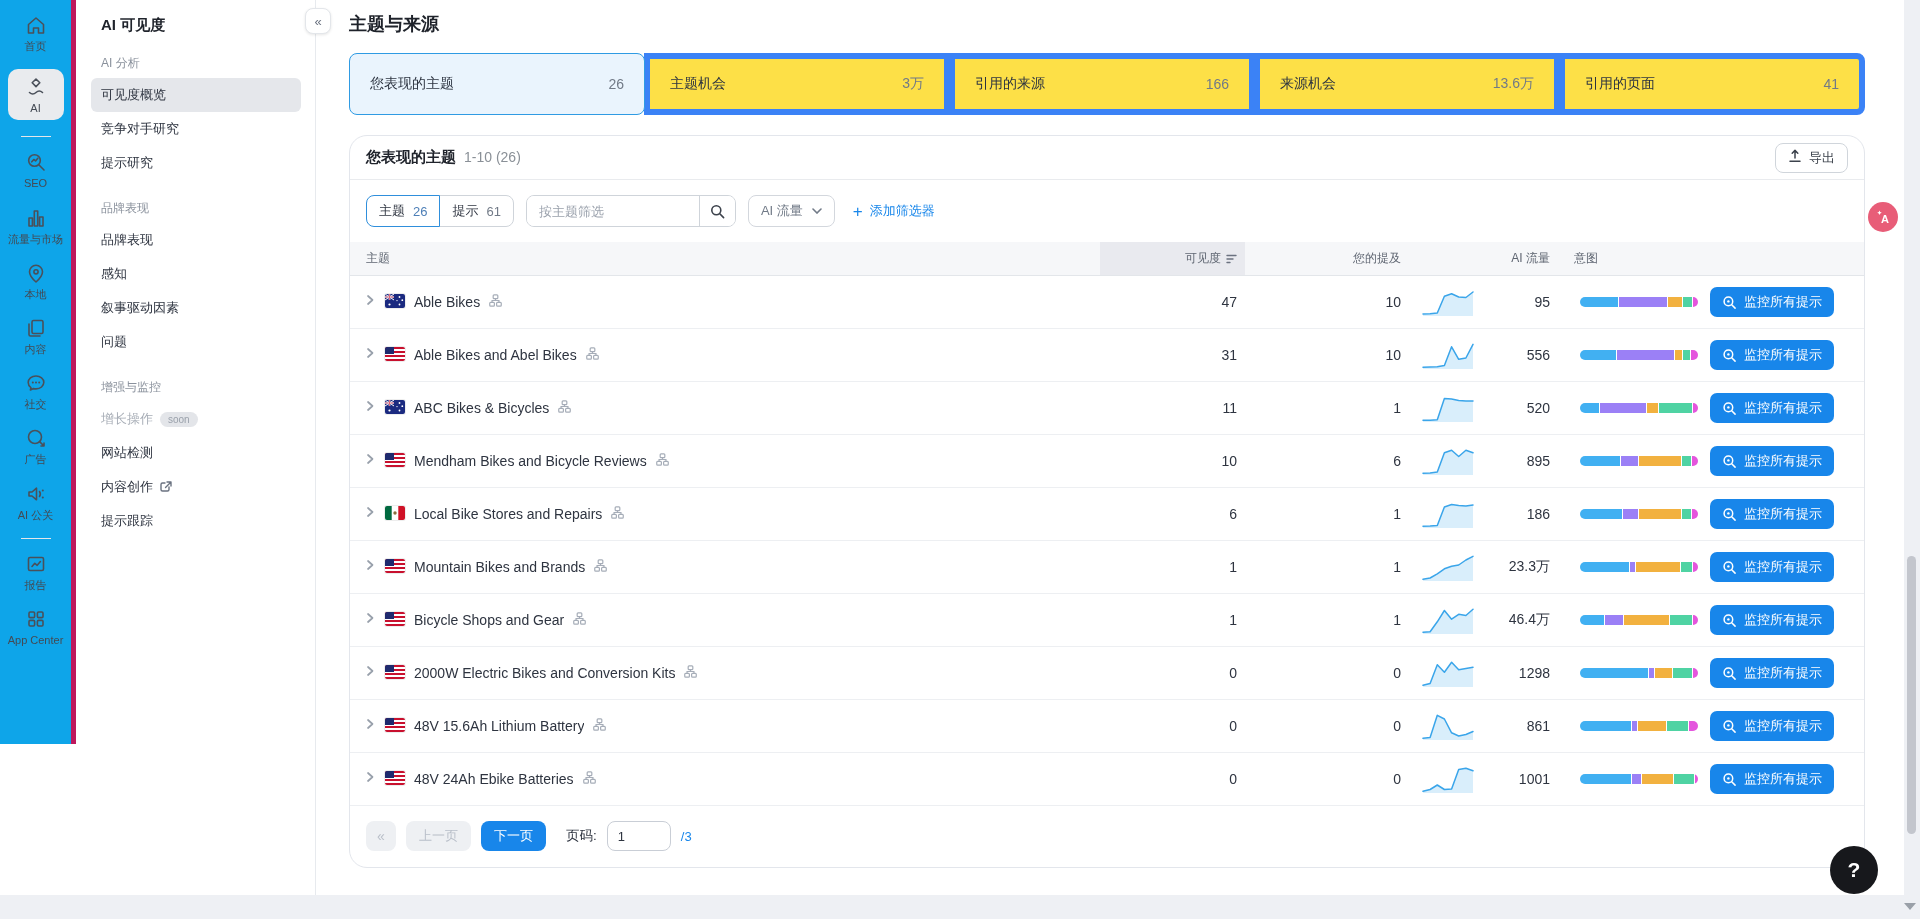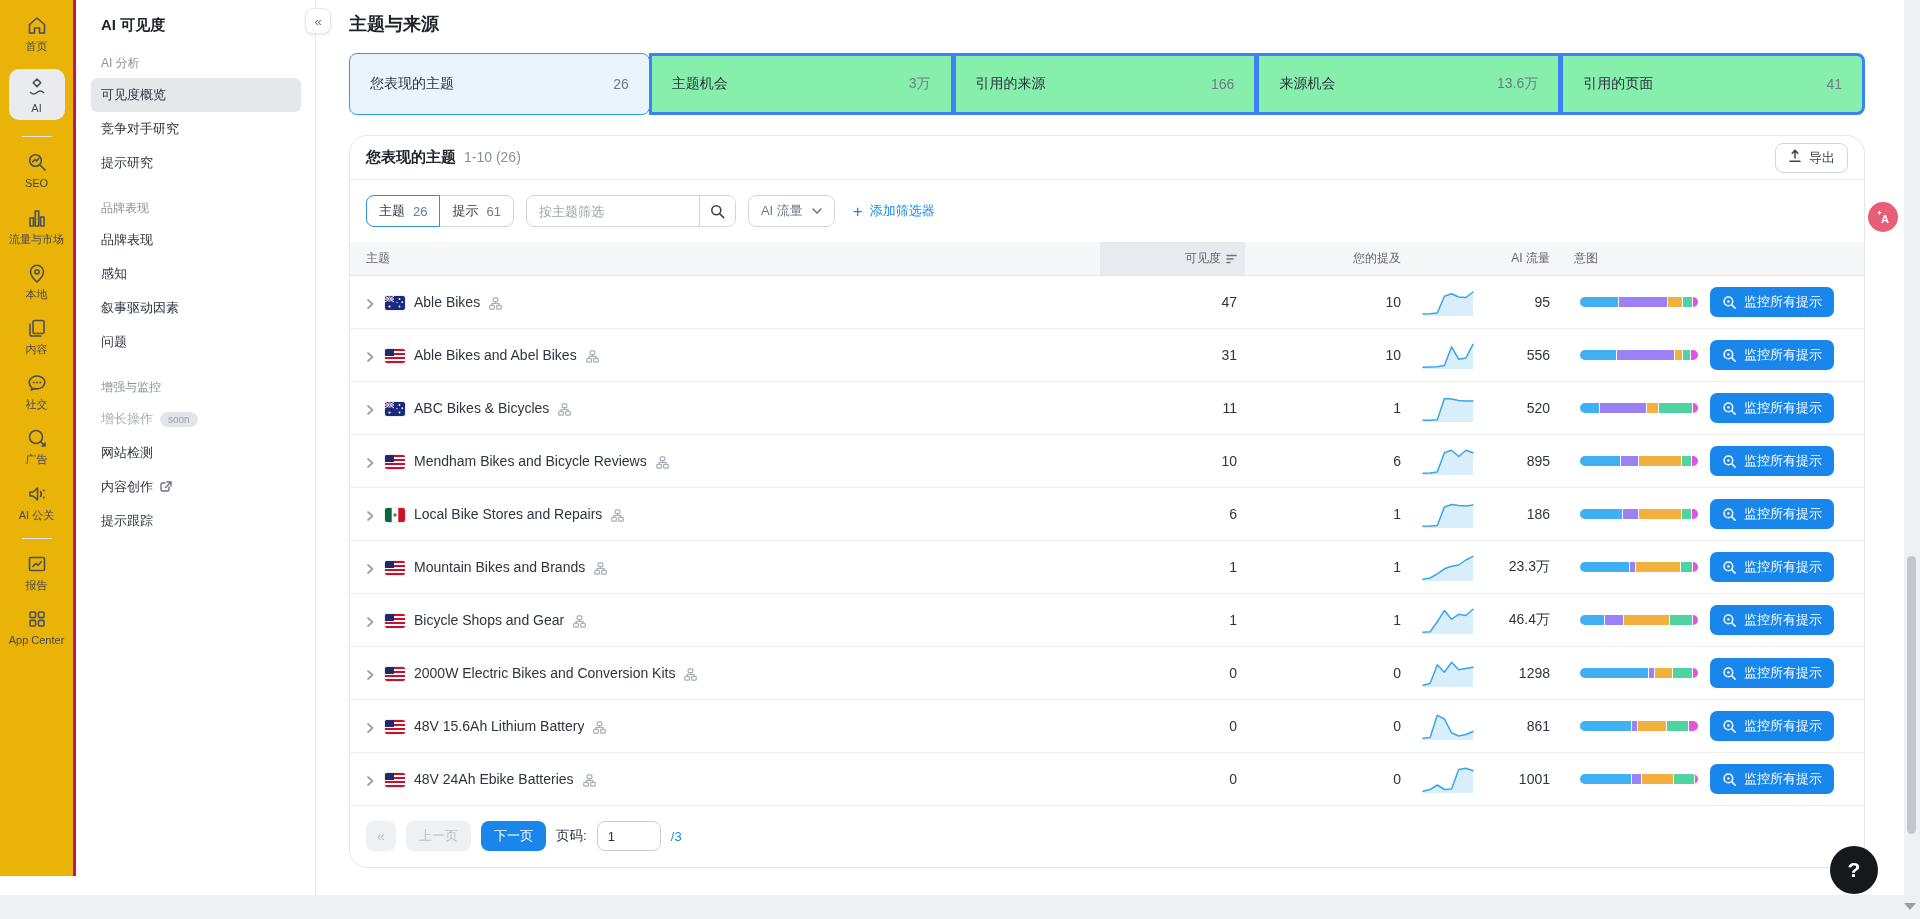--- a/index.html
+++ b/index.html
@@ -1,21 +1,21 @@
 <!DOCTYPE html>
 <html><head>
 <meta charset="utf-8">
 <style>
   *{box-sizing:border-box;margin:0;padding:0}
   html,body{width:1920px;height:919px}
   body{position:relative;background:#eef0f4;font-family:"Liberation Sans","DejaVu Sans",sans-serif;overflow:hidden;color:#2e3440}
   .sheet{position:absolute;left:0;top:0;width:1904px;height:895px;background:#fff}
 
   
-  .rail{position:absolute;left:0;top:0;width:76px;height:876px;background:#eab308;border-right:3px solid #be185d;padding-top:14px}
+  .rail{position:absolute;left:0;top:0;width:76px;height:744px;background:#0ea5e9;border-right:5px solid #be185d;padding-top:14px}
   .rail-item{display:flex;flex-direction:column;align-items:center;width:60px;margin:0 auto 16px;cursor:pointer;color:#4a505a}
   .rail-item .ric{display:flex;color:#4a505a}
   .rail-item .ric svg{width:22px;height:22px}
   .rail-label{font-size:11px;color:#444a54;margin-top:4px;text-align:center;line-height:1.2}
   .rail-item.active{background:#e9ebee;border-radius:10px;padding:7px 0 5px;width:56px}
   .rail-divider{width:30px;height:1px;background:#e3e6ea;margin:2px auto 14px}
 
   
   .submenu{position:absolute;left:77px;top:0;width:239px;height:895px;background:#fff;border-right:1px solid #e7eaee;padding:16px 14px}
   .sm-title{font-size:15px;font-weight:bold;color:#20242c;padding:0 10px;margin-bottom:4px}
@@ -24,21 +24,21 @@
   .sm-item.active{background:#e5e7eb}
   .sm-item.disabled{color:#a7adb6;cursor:default}
   .badge-soon{background:#e3e5e9;color:#9aa1ab;font-size:10px;padding:2px 8px;border-radius:9px}
   .sm-item .ext{display:flex;color:#6a7280}
 
   
   .main{position:absolute;left:316px;top:0;width:1588px;height:895px;background:#fff;padding:12px 0 0 33px}
   .collapse-btn{position:absolute;left:-11px;top:8px;width:26px;height:26px;border:1px solid #e3e6ea;border-radius:8px;background:#fff;box-shadow:0 1px 3px rgba(0,0,0,.1);color:#6a7280;font-size:13px;display:flex;align-items:center;justify-content:center;cursor:pointer;z-index:5}
   .page-title{font-size:18px;font-weight:bold;color:#1e222a}
   .tabs{display:flex;width:1516px;margin-top:17px;position:relative}
-  .tab{flex:1;height:62px;background:#86efac;border:3px solid #3b82f6;margin-left:-1px;display:flex;align-items:center;justify-content:space-between;padding:0 20px;cursor:pointer}
+  .tab{flex:1;height:62px;background:#fde047;border:6px solid #3b82f6;margin-left:-1px;display:flex;align-items:center;justify-content:space-between;padding:0 20px;cursor:pointer}
   .tab:first-child{margin-left:0;border-radius:8px 0 0 8px}
   .tab:last-child{border-radius:0 8px 8px 0}
   .t-label{font-size:14px;color:#2c3340}
   .t-count{font-size:14px;color:#717a87}
   .tab.active{background:#eaf4fd;border:1px solid #2f9be3;border-radius:8px;z-index:2}
 
   
   .card{width:1516px;margin-top:20px;border:1px solid #e3e6ec;border-radius:18px;background:#fff;overflow:hidden}
   .card-head{height:44px;display:flex;align-items:center;justify-content:space-between;padding:0 16px;border-bottom:1px solid #e9ebee}
   .card-title{font-size:15px;font-weight:bold;color:#20242c}
@@ -64,39 +64,39 @@
   
   .thead,.row{display:grid;grid-template-columns:750px 145px 164px 77px 72px 152px 154px;align-items:center}
   .thead{height:34px;background:#f6f7f9;border-bottom:1px solid #e3e6ea;font-size:12px;color:#5f6672}
   .th{display:flex;align-items:center;height:100%}
   .th-topic{padding-left:16px}
   .th-vis{justify-content:flex-end;padding-right:8px;background:#e9eaef;gap:5px}
   .th-num{justify-content:flex-end;padding-right:8px}
   .th-intent{padding-left:16px}
   .sort-ic{display:flex;color:#6b7280}
   .row{height:53px;border-bottom:1px solid #edeff2;font-size:14px;color:#2e3440}
-  .cell-name{display:flex;align-items:flex-end;gap:9px;padding-left:14px;min-width:0}
+  .cell-name{display:flex;align-items:flex-start;gap:9px;padding-left:14px;min-width:0}
   .chev{display:flex;color:#98a0ab;cursor:pointer;flex:none}
   .flag{width:20px;height:14px;border-radius:2px;overflow:hidden;flex:none;box-shadow:0 0 0 1px rgba(0,0,0,.07);display:flex}
   .nm{white-space:nowrap;overflow:hidden;text-overflow:ellipsis}
   .sitemap{color:#a6adb8;display:flex;flex:none}
   .cell-num{text-align:right;padding-right:8px}
   .cell-spark{display:flex;justify-content:center;align-items:center}
   .cell-intent{padding-left:22px}
   .intent-bar{display:flex;gap:1px;width:118px;height:10px;border-radius:5px;overflow:hidden}
   .intent-seg{height:100%}
   .cell-action{display:flex;padding-right:12px}
   .monitor-btn{height:30px;display:flex;align-items:center;gap:7px;padding:0 12px;background:#1886ea;color:#fff;border:none;border-radius:7px;font-size:13px;cursor:pointer;font-family:inherit}
 
   
   .pager{display:flex;align-items:center;gap:10px;padding:15px 16px 16px}
   .pg-first{width:30px;height:30px;display:flex;align-items:center;justify-content:center;background:#eef0f3;border-radius:8px;color:#b9bfc9;font-size:14px;border:none;cursor:default}
   .pg-prev{height:30px;display:flex;align-items:center;padding:12px 13px;background:#eef0f3;border-radius:8px;color:#b9bfc9;font-size:13px;border:none;cursor:default;font-family:inherit}
   .pg-next{height:30px;display:flex;align-items:center;padding:0 13px;background:#1886ea;border-radius:8px;color:#fff;font-size:13px;border:none;cursor:pointer;font-family:inherit}
-  .pg-label{font-size:13.5px;color:#2e3440;}
+  .pg-label{font-size:13.5px;color:#2e3440;margin-left:10px}
   .pg-input{width:64px;height:30px;border:1px solid #c9ced6;border-radius:8px;padding:0 10px;font-size:13px;color:#2e3440;font-family:inherit}
   .pg-total{font-size:13px;color:#1886ea}
 
   
   .translate-badge{position:absolute;left:1868px;top:202px;width:30px;height:30px;border-radius:50%;background:#e85d78;display:flex;align-items:center;justify-content:center;z-index:6;cursor:pointer}
   .help-fab{position:absolute;left:1830px;top:846px;width:48px;height:48px;border-radius:50%;background:#17181c;color:#fff;display:flex;align-items:center;justify-content:center;font-size:21px;font-weight:bold;z-index:6;cursor:pointer}
   .vscroll-thumb{position:absolute;left:1907px;top:556px;width:9px;height:278px;background:#c3c6cd;border-radius:5px}
   .vscroll-arrow{position:absolute;left:1904px;top:903px;width:0;height:0;border-left:6px solid transparent;border-right:6px solid transparent;border-top:7px solid #9aa0a8}
 </style>
 </head>

